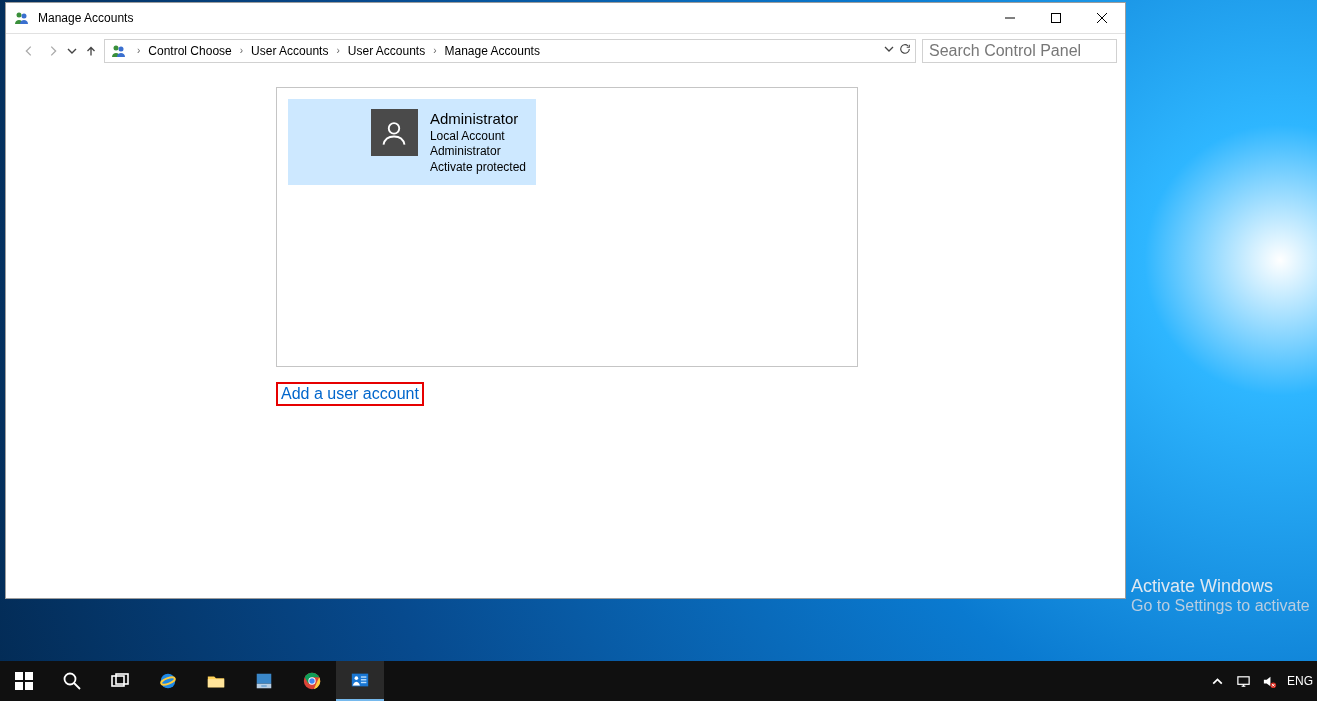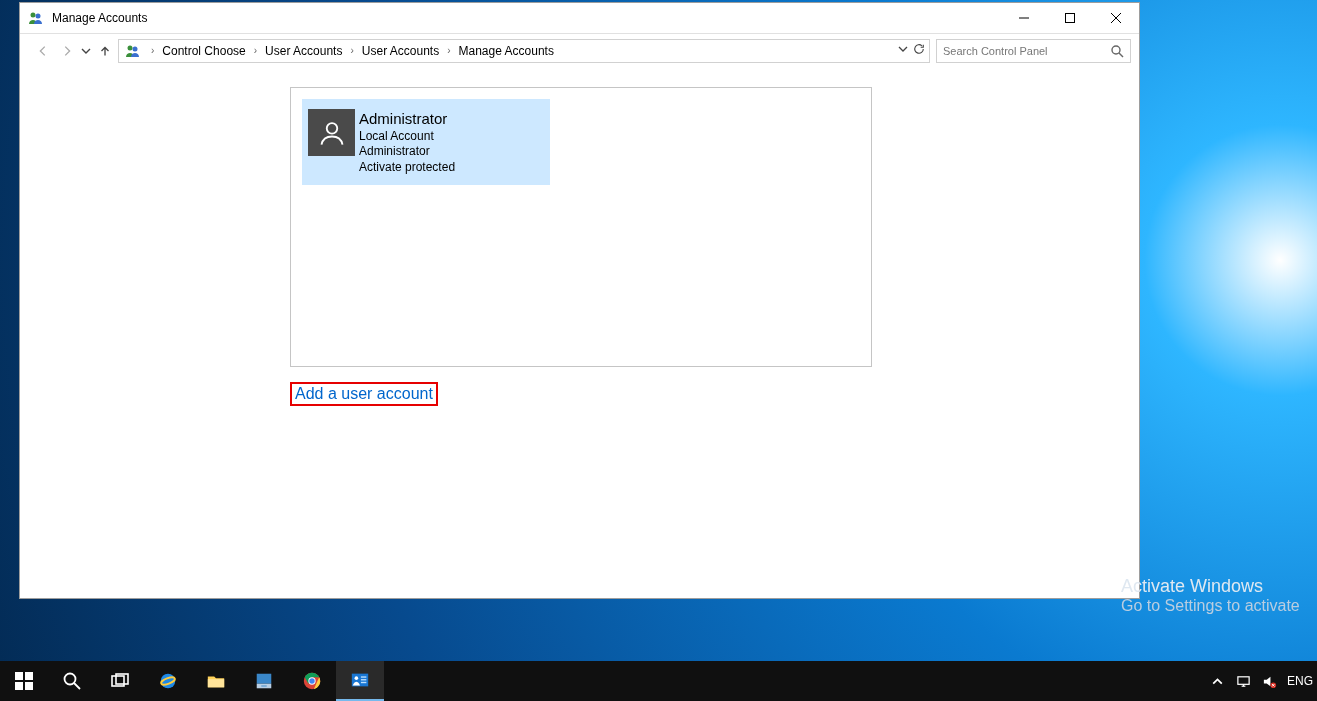--- a/index.html
+++ b/index.html
@@ -1,21 +1,21 @@
 <!DOCTYPE html>
 <html><head>
   <meta charset="utf-8">
   <style>
     * { margin:0; padding:0; box-sizing:border-box; }
     body { font-family:"Segoe UI",Tahoma,sans-serif; font-size:13px; color:#000; overflow:hidden;
            width:1317px; height:701px; position:relative;
            background:#0a5fb5 radial-gradient(circle at 1280px 260px,#fff 0,#2eb6ff 10%,#0a7ad0 35%,#074a8e 70%,#032b55 100%); }
 
     
-    .window { position:absolute; left:19px; top:2px; width:1121px; height:597px; background:#fff;
+    .window { position:absolute; left:5px; top:2px; width:1121px; height:597px; background:#fff;
               border:1px solid #9d9d9d; display:flex; flex-direction:column; }
     .titlebar { height:30px; display:flex; align-items:center; padding:0 0 0 8px; }
     .title-ico { width:16px; height:16px; margin-right:8px; display:flex; }
     .title-text { font-size:12px; }
     .winbtns { margin-left:auto; display:flex; }
     .winbtn { width:46px; height:30px; display:flex; align-items:center; justify-content:center; }
     .winbtn svg { width:10px; height:10px; stroke:#000; stroke-width:1; fill:none; }
 
     
     .navbar { height:34px; display:flex; align-items:center; padding:0 8px 0 12px; gap:2px; border-top:1px solid #e1e1e1; }
@@ -23,39 +23,39 @@
     .navarrow.disabled { color:#aaa; }
     .navarrow svg { width:14px; height:14px; }
     .chevdn { width:12px; }
     .addrbox { flex:1; height:24px; border:1px solid #d1d1d1; display:flex; align-items:center; padding:0 4px; gap:0; }
     .addrbox .crumbico { width:16px; height:16px; margin:0 4px 0 2px; }
     .crumbsep { padding:0 6px; color:#666; font-size:10px; }
     .crumb { padding:0 2px; font-size:12px; }
     .addrright { margin-left:auto; display:flex; align-items:center; gap:4px; }
     .addrright svg { width:12px; height:12px; }
     .searchbox { width:195px; height:24px; border:1px solid #d1d1d1; display:flex; align-items:center; padding:0 6px; margin-left:4px; }
-    .searchbox input { border:none; outline:none; flex:1; font-size:11px; color:#000; background:transparent; }
+    .searchbox input { border:none; outline:none; flex:1; font-size:16px; color:#000; background:transparent; }
     .searchbox input::placeholder { color:#777; }
     .searchico { width:14px; height:14px; color:#666; }
 
     
     .content { flex:1; padding:20px 0 0 270px; overflow:auto; }
     .heading { color:#003399; font-size:15px; font-weight:400; margin-bottom:22px; }
     .userbox { width:582px; height:280px; border:1px solid #c5c5c5; padding:11px; }
-    .usercard { width:248px; background:#cde8ff; display:flex; padding:10px 10px 10px 6px; gap:4px; align-items:flex-start; }
+    .usercard { width:248px; background:#cde8ff; display:flex; padding:10px 10px 10px 6px; gap:12px; align-items:flex-start;justify-content:flex-end; }
     .avatar { width:47px; height:47px; background:#4a4a4a; display:flex; align-items:center; justify-content:center; }
     .avatar svg { width:28px; height:28px; stroke:#fff; stroke-width:1.6; fill:none; }
     .userinfo { display:flex; flex-direction:column; line-height:1.3; }
     .username { font-size:15px; }
     .usersub { font-size:12px; }
     .addlink { display:inline-block; margin-top:15px; color:#0066cc; font-size:16px;
                border:2px solid #e60000; padding:1px 3px; }
 
     
-    .activate { position:absolute; right:16px; top:576px; color:#b9cde0; text-align:left; padding-right:0; width:180px; }
+    .activate { position:absolute; right:6px; top:576px; color:#b9cde0; text-align:left; padding-right:0; width:180px; }
     .activate .big { font-size:18px; color:#dfe8f1; }
     .activate .sm  { font-size:16px; }
 
     
     .taskbar { position:absolute; left:0; bottom:0; width:1317px; height:40px; background:#101010;
                display:flex; align-items:center; color:#fff; }
     .tbtn { width:48px; height:40px; display:flex; align-items:center; justify-content:center; }
     .tbtn.active { background:#2a2a2a; border-bottom:2px solid #76b9ed; }
     .tbtn svg { width:20px; height:20px; }
     .tray { margin-left:auto; display:flex; align-items:center; gap:8px; padding-right:4px; color:#fff; font-size:12px; }

